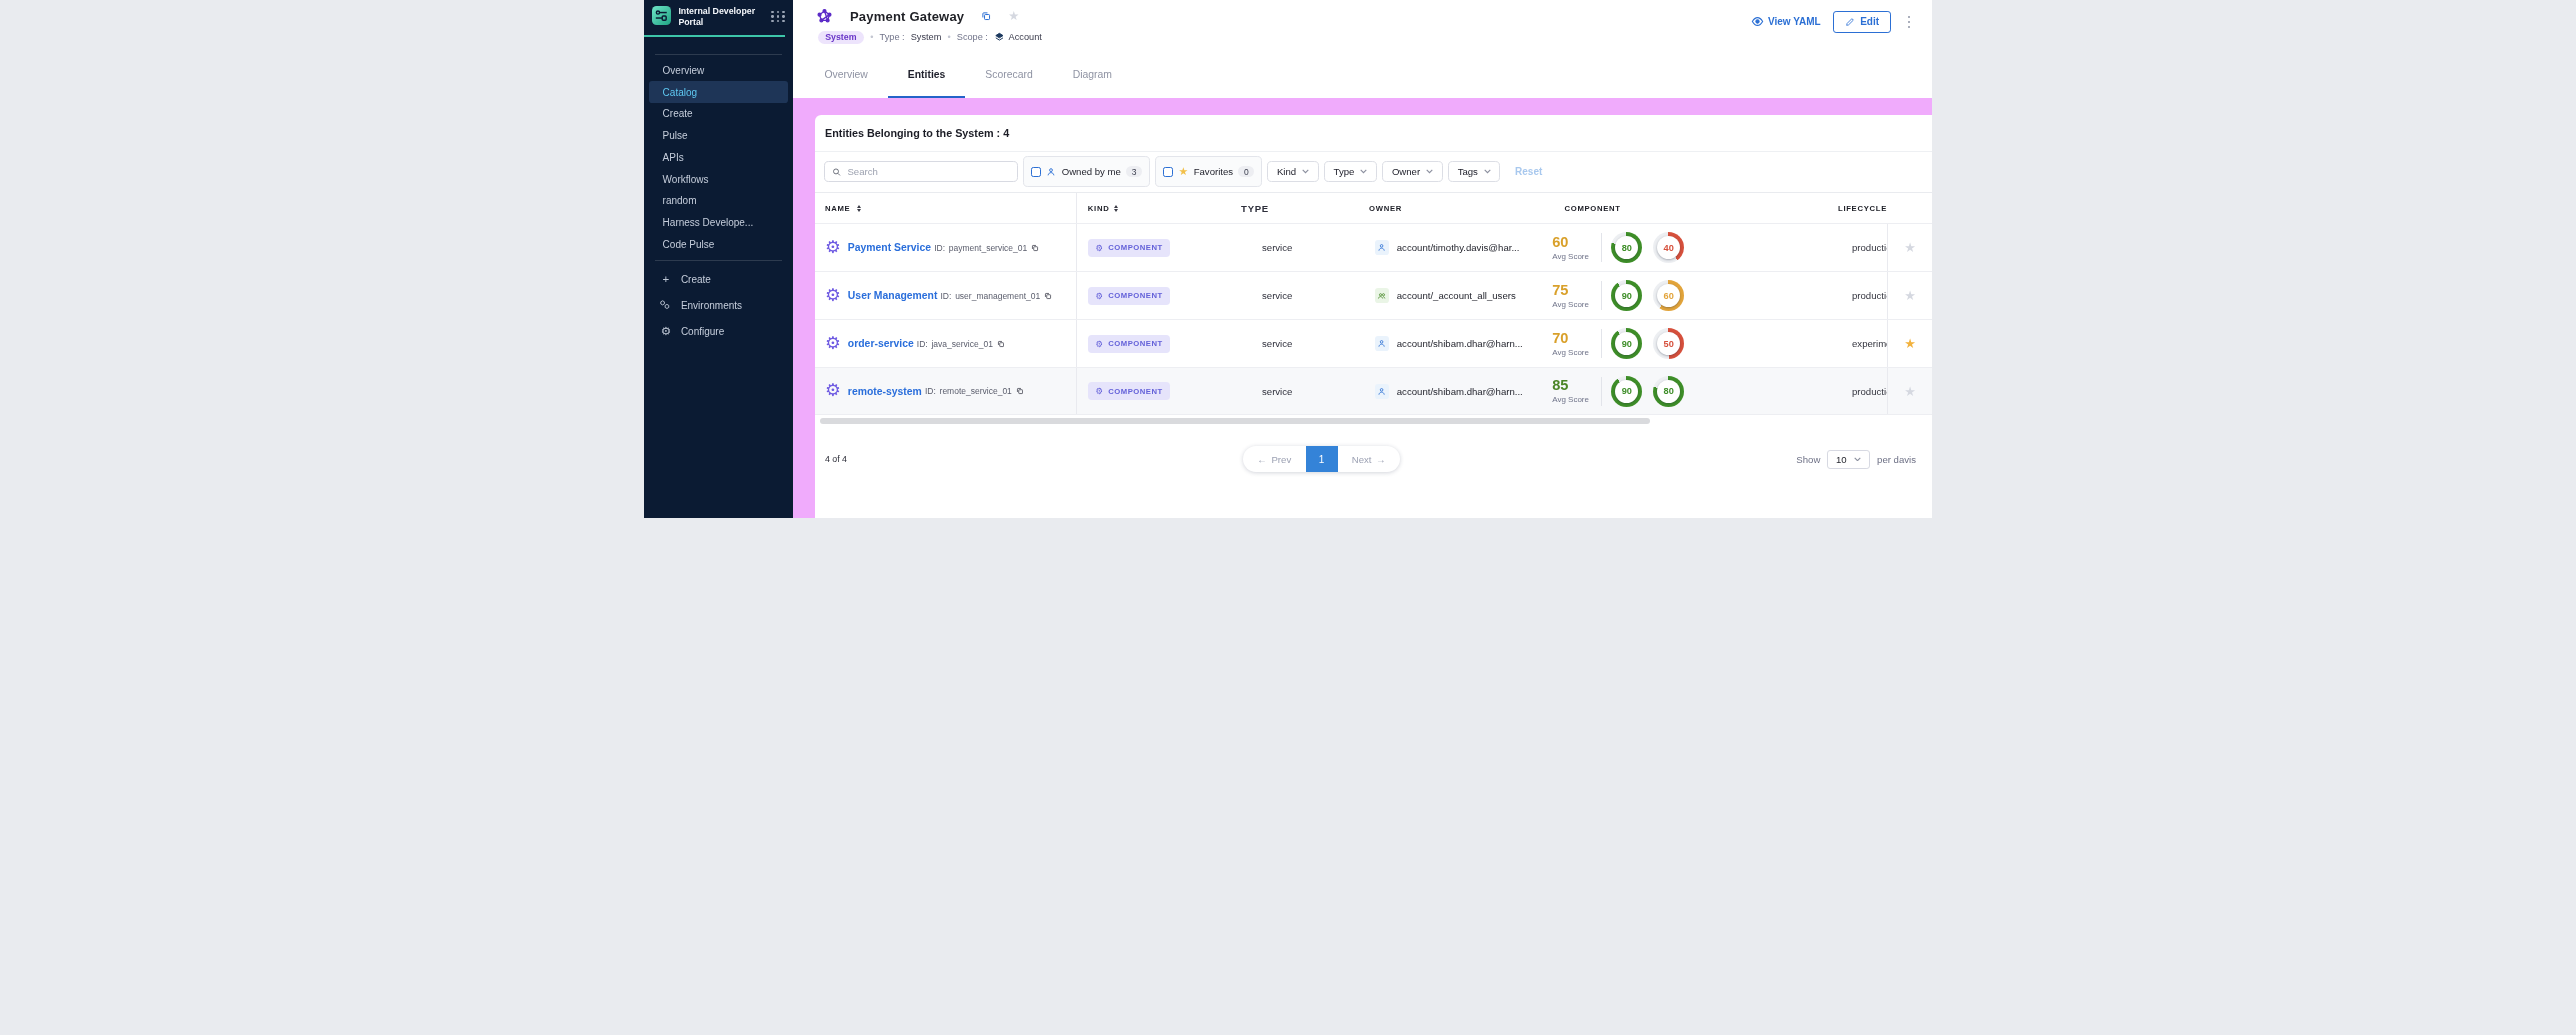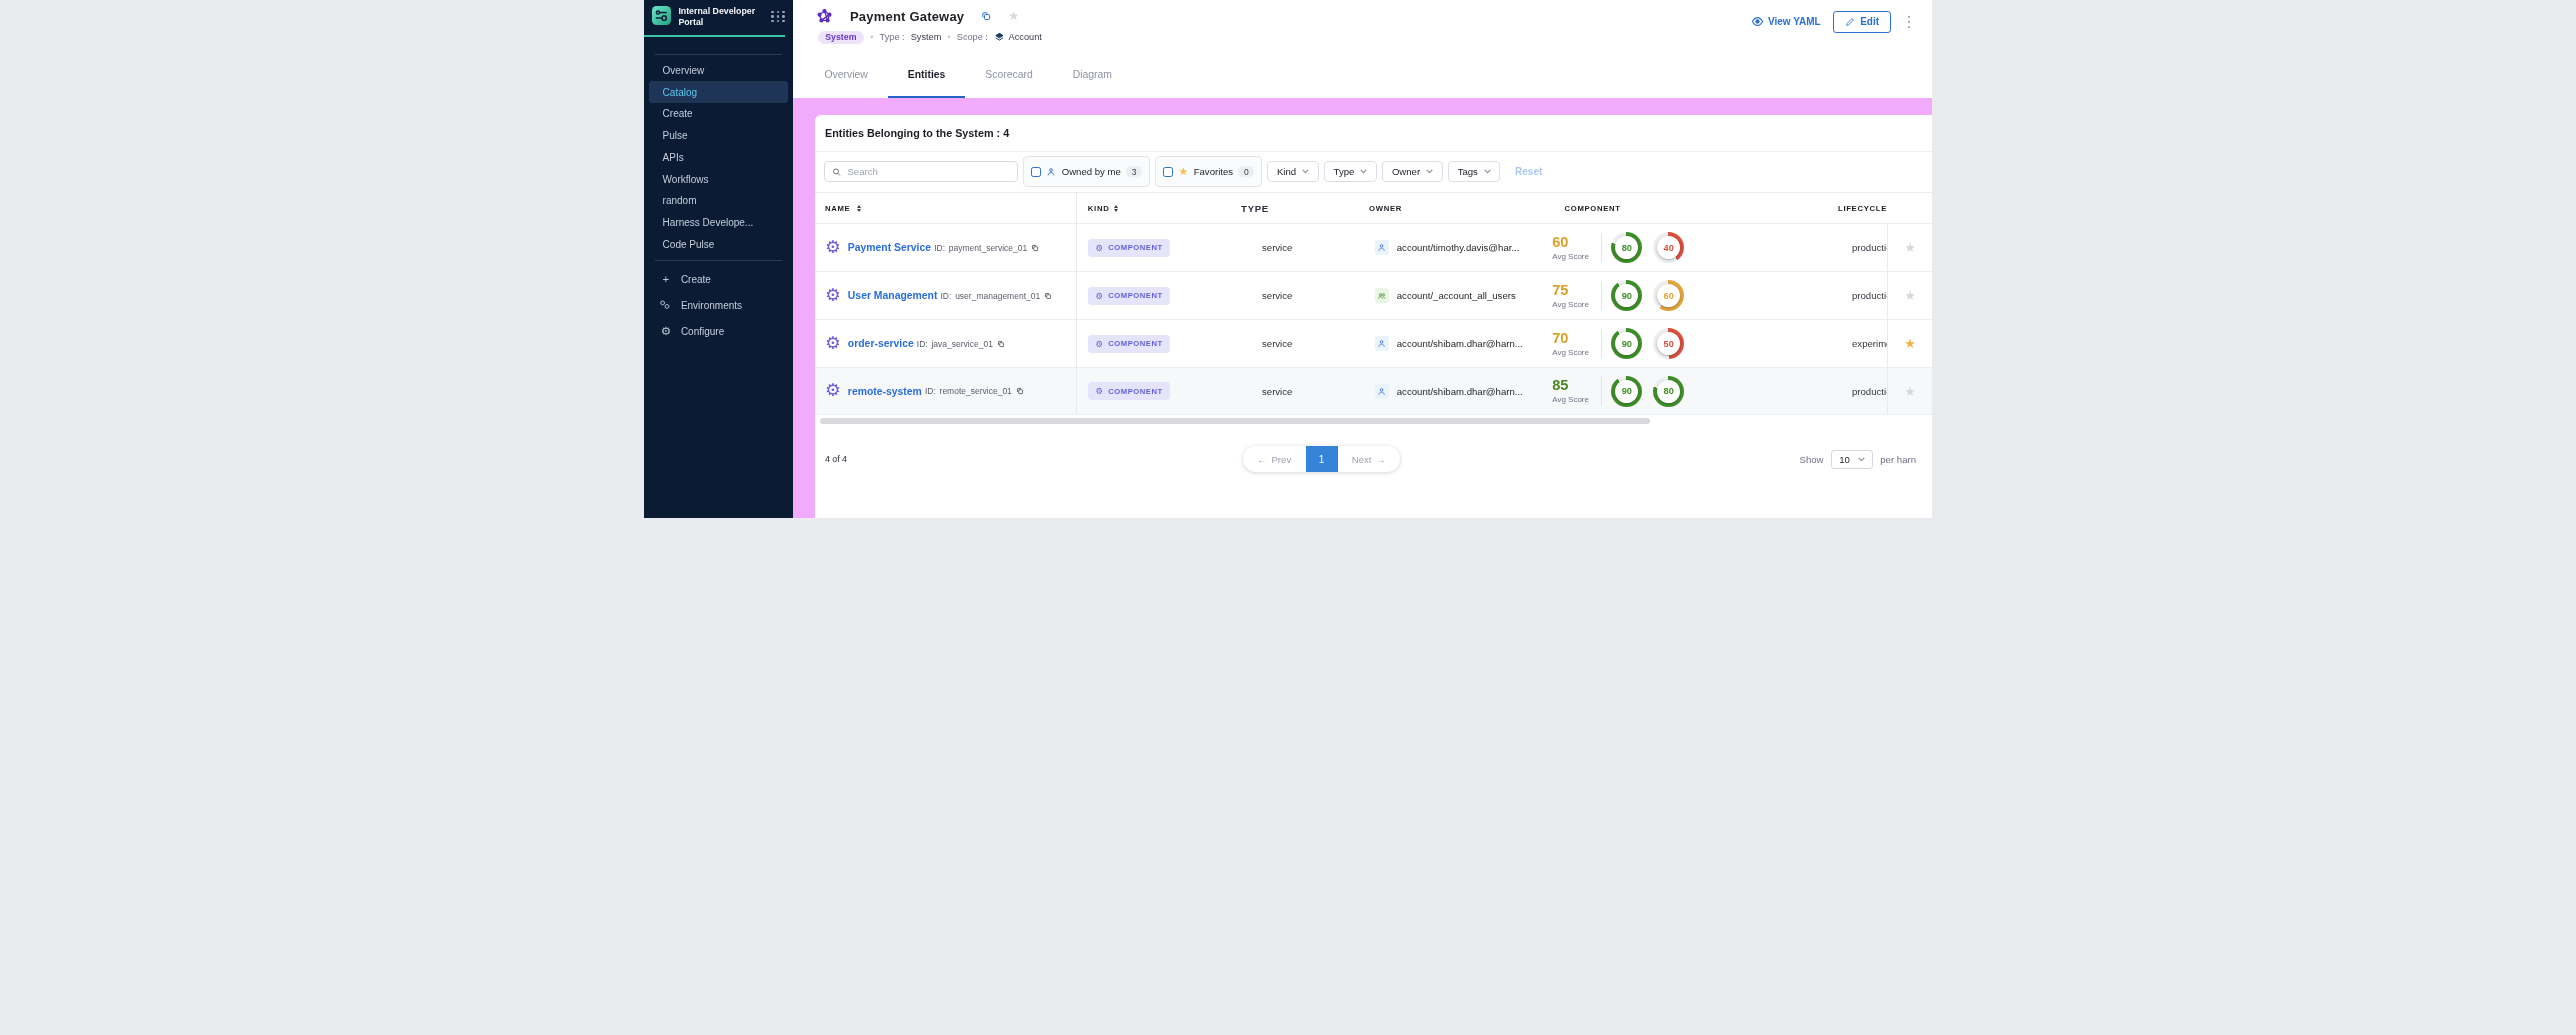--- a/index.html
+++ b/index.html
@@ -575,19 +575,19 @@
           </span>
         </div>
         <div class="show-group">
           <span>Show</span>
           <span class="page-size">
             <span>10</span>
             <svg width="7" height="4.6" viewBox="0 0 10 6" fill="none" stroke="#8b8f9e" stroke-width="1.6">
                 <path d="M1 1 L5 5 L9 1"></path>
               </svg>
           </span>
-          <span>per harn</span>
+          <span>per davis</span>
         </div>
       </div>
     </section>
   </main>
 </div>
 
 
 </body></html>

